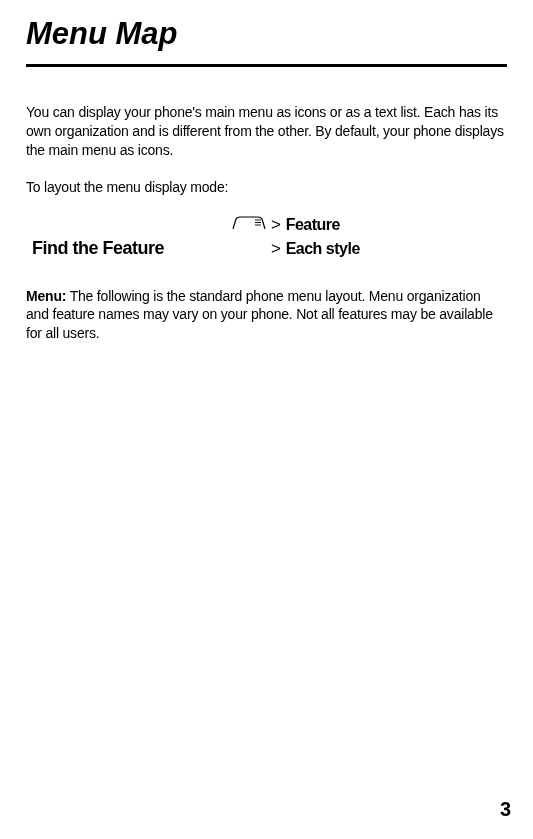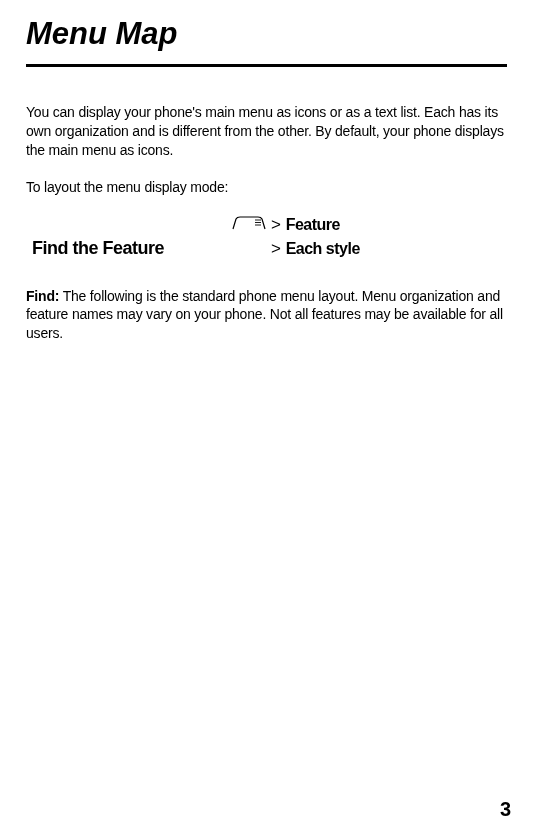--- a/index.html
+++ b/index.html
@@ -115,16 +115,16 @@
       <span class="path-bold">Feature</span>
     </div>
     <div class="path-line second">
       <span class="gt">&gt;</span>
       <span class="path-bold">Each style</span>
     </div>
   </div>
 </div>
 
 <p class="para">
-  <span class="note-label">Find:</span><span> The following is the standard phone menu layout. Menu organization and feature names may vary on your phone. Not all features may be available for all users.</span>
+  <span class="note-label">Menu:</span><span> The following is the standard phone menu layout. Menu organization and feature names may vary on your phone. Not all features may be available for all users.</span>
 </p>
 
 <div class="page-num">3</div>
 
 </body></html>

